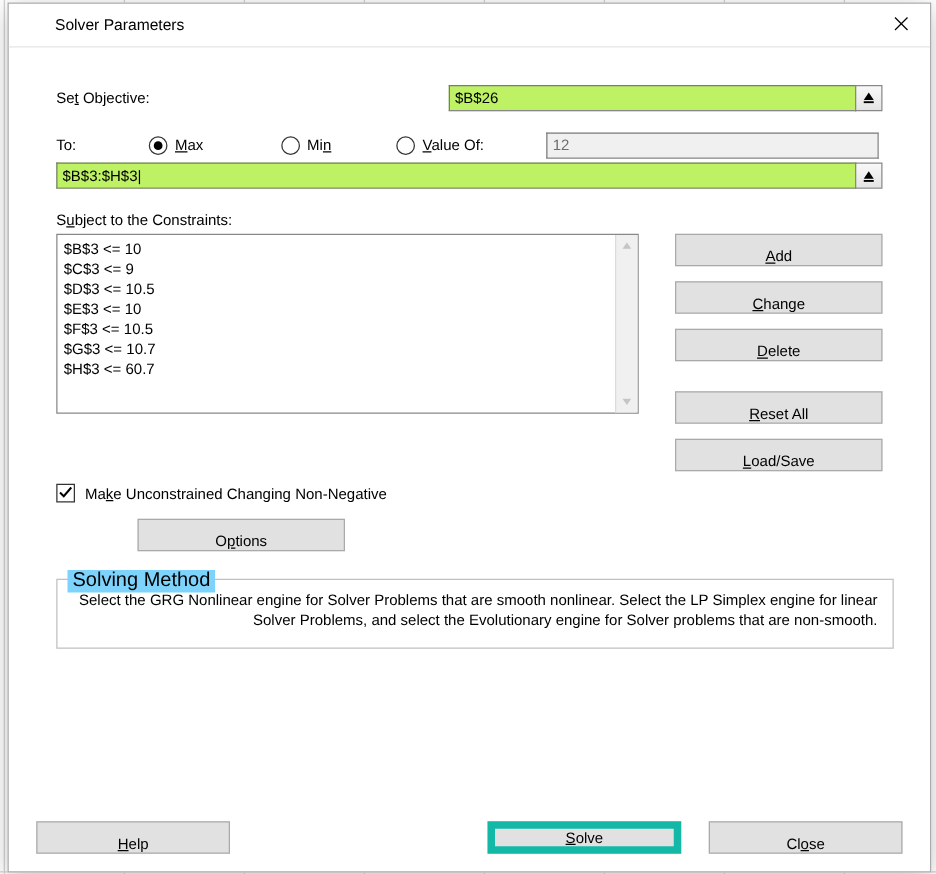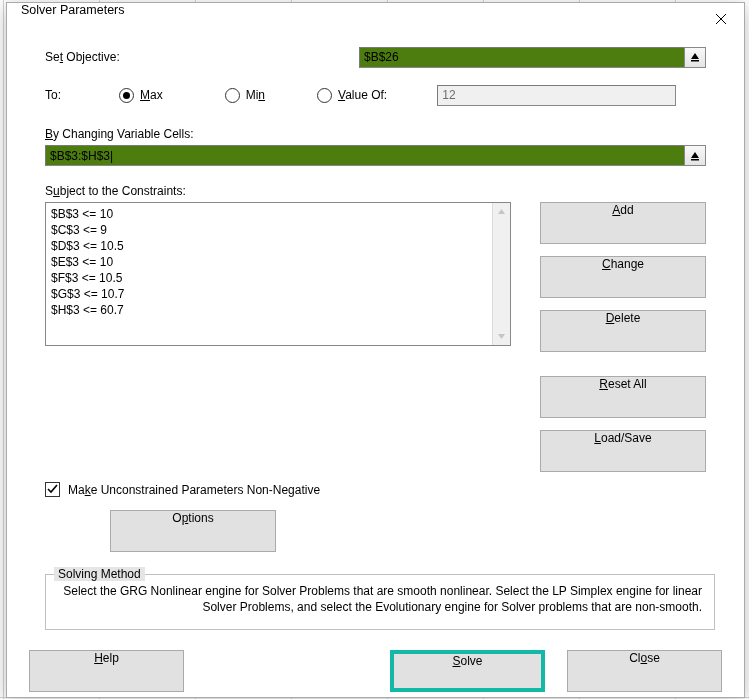--- a/index.html
+++ b/index.html
@@ -34,20 +34,21 @@
     display: flex;
     flex-direction: column;
   }
   .titlebar {
     height: 34px;
     display: flex;
     align-items: center;
     padding: 0 0 0 14px;
     font-size: 12.5px;
     position: relative;
+    margin-left: 23px;
   }
   .title-close {
     width: 46px;
     height: 32px;
     position: absolute;
     right: 0;
     top: 0;
     display: flex;
     align-items: center;
     justify-content: center;
@@ -65,21 +66,21 @@
   }
 
   .row { display: flex; align-items: center; }
   .lbl { }
   .mn { text-decoration: underline; }
 
   .sunken {
     border: 1px solid #888;
     border-top-color:#7a7a7a;
     border-left-color:#7a7a7a;
-    background: #4d7c0f;
+    background: #bef264;
     height: 21px;
     padding: 0 4px;
     font-size: 12px;
     box-sizing: border-box;
   }
   .sunken.disabled { background: #f0f0f0; color: #6d6d6d; }
   input.sunken { outline: none; }
   .refbtn {
     width: 22px;
     height: 21px;
@@ -146,31 +147,31 @@
     width: 17px;
     background: #f0f0f0;
     border-left: 1px solid #dcdcdc;
   }
   .scrollbtn {
     height: 17px;
     display: flex; align-items:center; justify-content:center;
   }
   .scrollbtn svg polygon { fill: #c5c5c5; }
   .btn {
-    height: 42px;
+    height: 26px;
     width: 166px;
     border: 1px solid #aaa;
     background: #e1e1e1;
     display: flex;
-    align-items: flex-start;
+    align-items: flex-end;
     justify-content: center;
     font-size: 12px;
     box-sizing: border-box;
   }
-  .btn.primary { border: 4px solid #14b8a6; background:#e1e1e1; }
+  .btn.primary { border: 6px solid #14b8a6; background:#e1e1e1; }
   .btn .mn { text-decoration: underline; }
 
   .combo {
     display: flex;
     width: 424px;
     height: 22px;
   }
   .combo .cval {
     flex:1;
     border:1px solid #888;
@@ -188,23 +189,23 @@
 
   .groupbox {
     border: 1px solid #c0c0c0;
     margin-top: 22px;
     padding: 8px 12px 14px 12px;
     position: relative;
   }
   .groupbox .legend {
     position: absolute;
     top: -8px; left: 8px;
-    background: #e5e5e5;
+    background: #7dd3fc;
     padding: 0 4px;
-    font-size: 12px;
+    font-size: 16px;
   }
   .groupbox .desc {
     font-size: 12px;
     line-height: 16px;
     margin-top: 0;
     text-align: right;
   }
 
   .bottombar {
     display: flex;
@@ -268,27 +269,24 @@
       <div class="radio">
         <span class="circ"></span>
         <span><span>Mi</span><span class="mn">n</span></span>
       </div>
       <div style="width:52px;"></div>
       <div class="radio">
         <span class="circ"></span>
         <span><span class="mn">V</span><span>alue Of:</span></span>
       </div>
       <div style="width:50px;"></div>
-      <input class="sunken disabled" style="width: 239px;" disabled="" value="12">
-    </div>
-
-    
-    <div style="margin-top:22px;">
-      <span class="mn">B</span><span>y Changing Variable Cells:</span>
-    </div>
+      <input class="sunken disabled" style="width: 266px;" disabled="" value="12">
+    </div>
+
+    
     <div class="row" style="margin-top:4px;">
       <input class="sunken" style="width: 640px;" value="$B$3:$H$3|">
       <div class="refbtn">
         <svg width="12" height="12">
             <polygon points="6,2 10,8 2,8" fill="#000"></polygon>
             <rect x="2" y="9" width="8" height="1.5" fill="#000"></rect>
           </svg>
       </div>
     </div>
 
@@ -344,21 +342,21 @@
       </div>
     </div>
 
     
     <div class="chk" style="margin-top:10px;">
       <span class="box">
           <svg width="11" height="11">
             <polyline points="1,5 4,8 10,1" stroke="#000" stroke-width="1.6" fill="none"></polyline>
           </svg>
         </span>
-      <span><span>Ma</span><span class="mn">k</span><span>e Unconstrained Parameters Non-Negative</span></span>
+      <span><span>Ma</span><span class="mn">k</span><span>e Unconstrained Changing Non-Negative</span></span>
     </div>
 
     
     <div class="row" style="margin-top:12px; align-items:flex-start;">
       <div style="width:36px;"></div>
       <div style="width:29px;"></div>
       <div class="btn">
           <span><span>O</span><span class="mn">p</span><span>tions</span></span>
         </div>
     </div>

